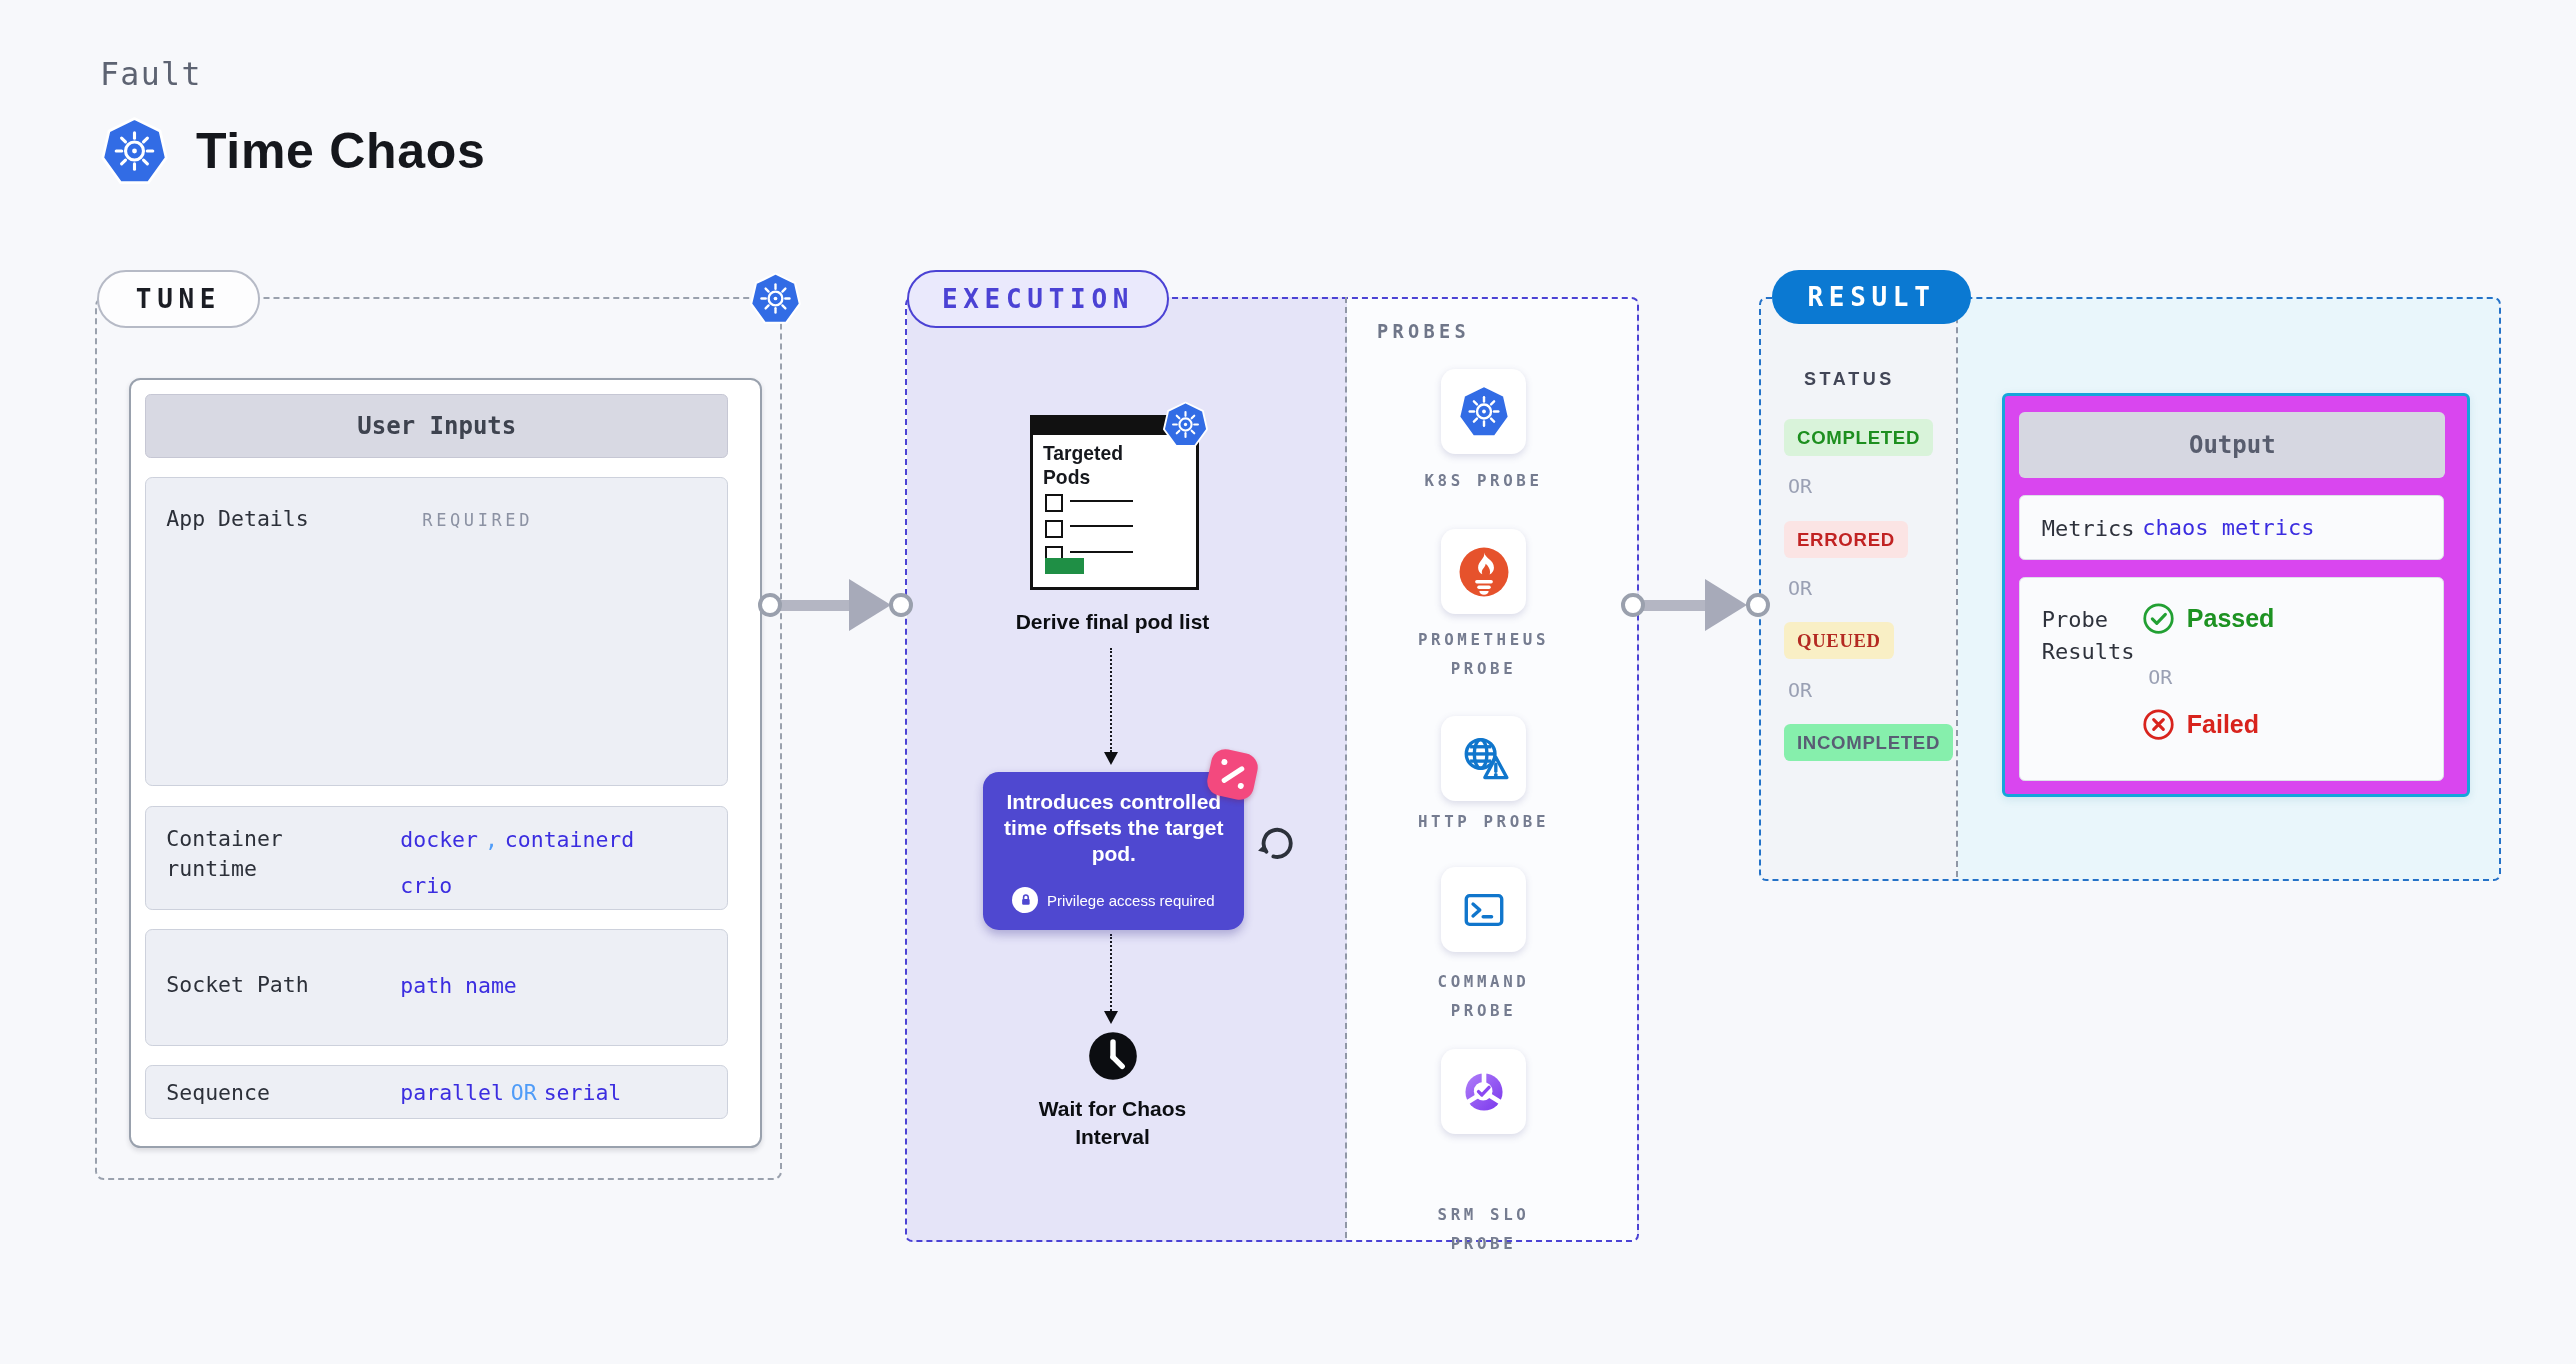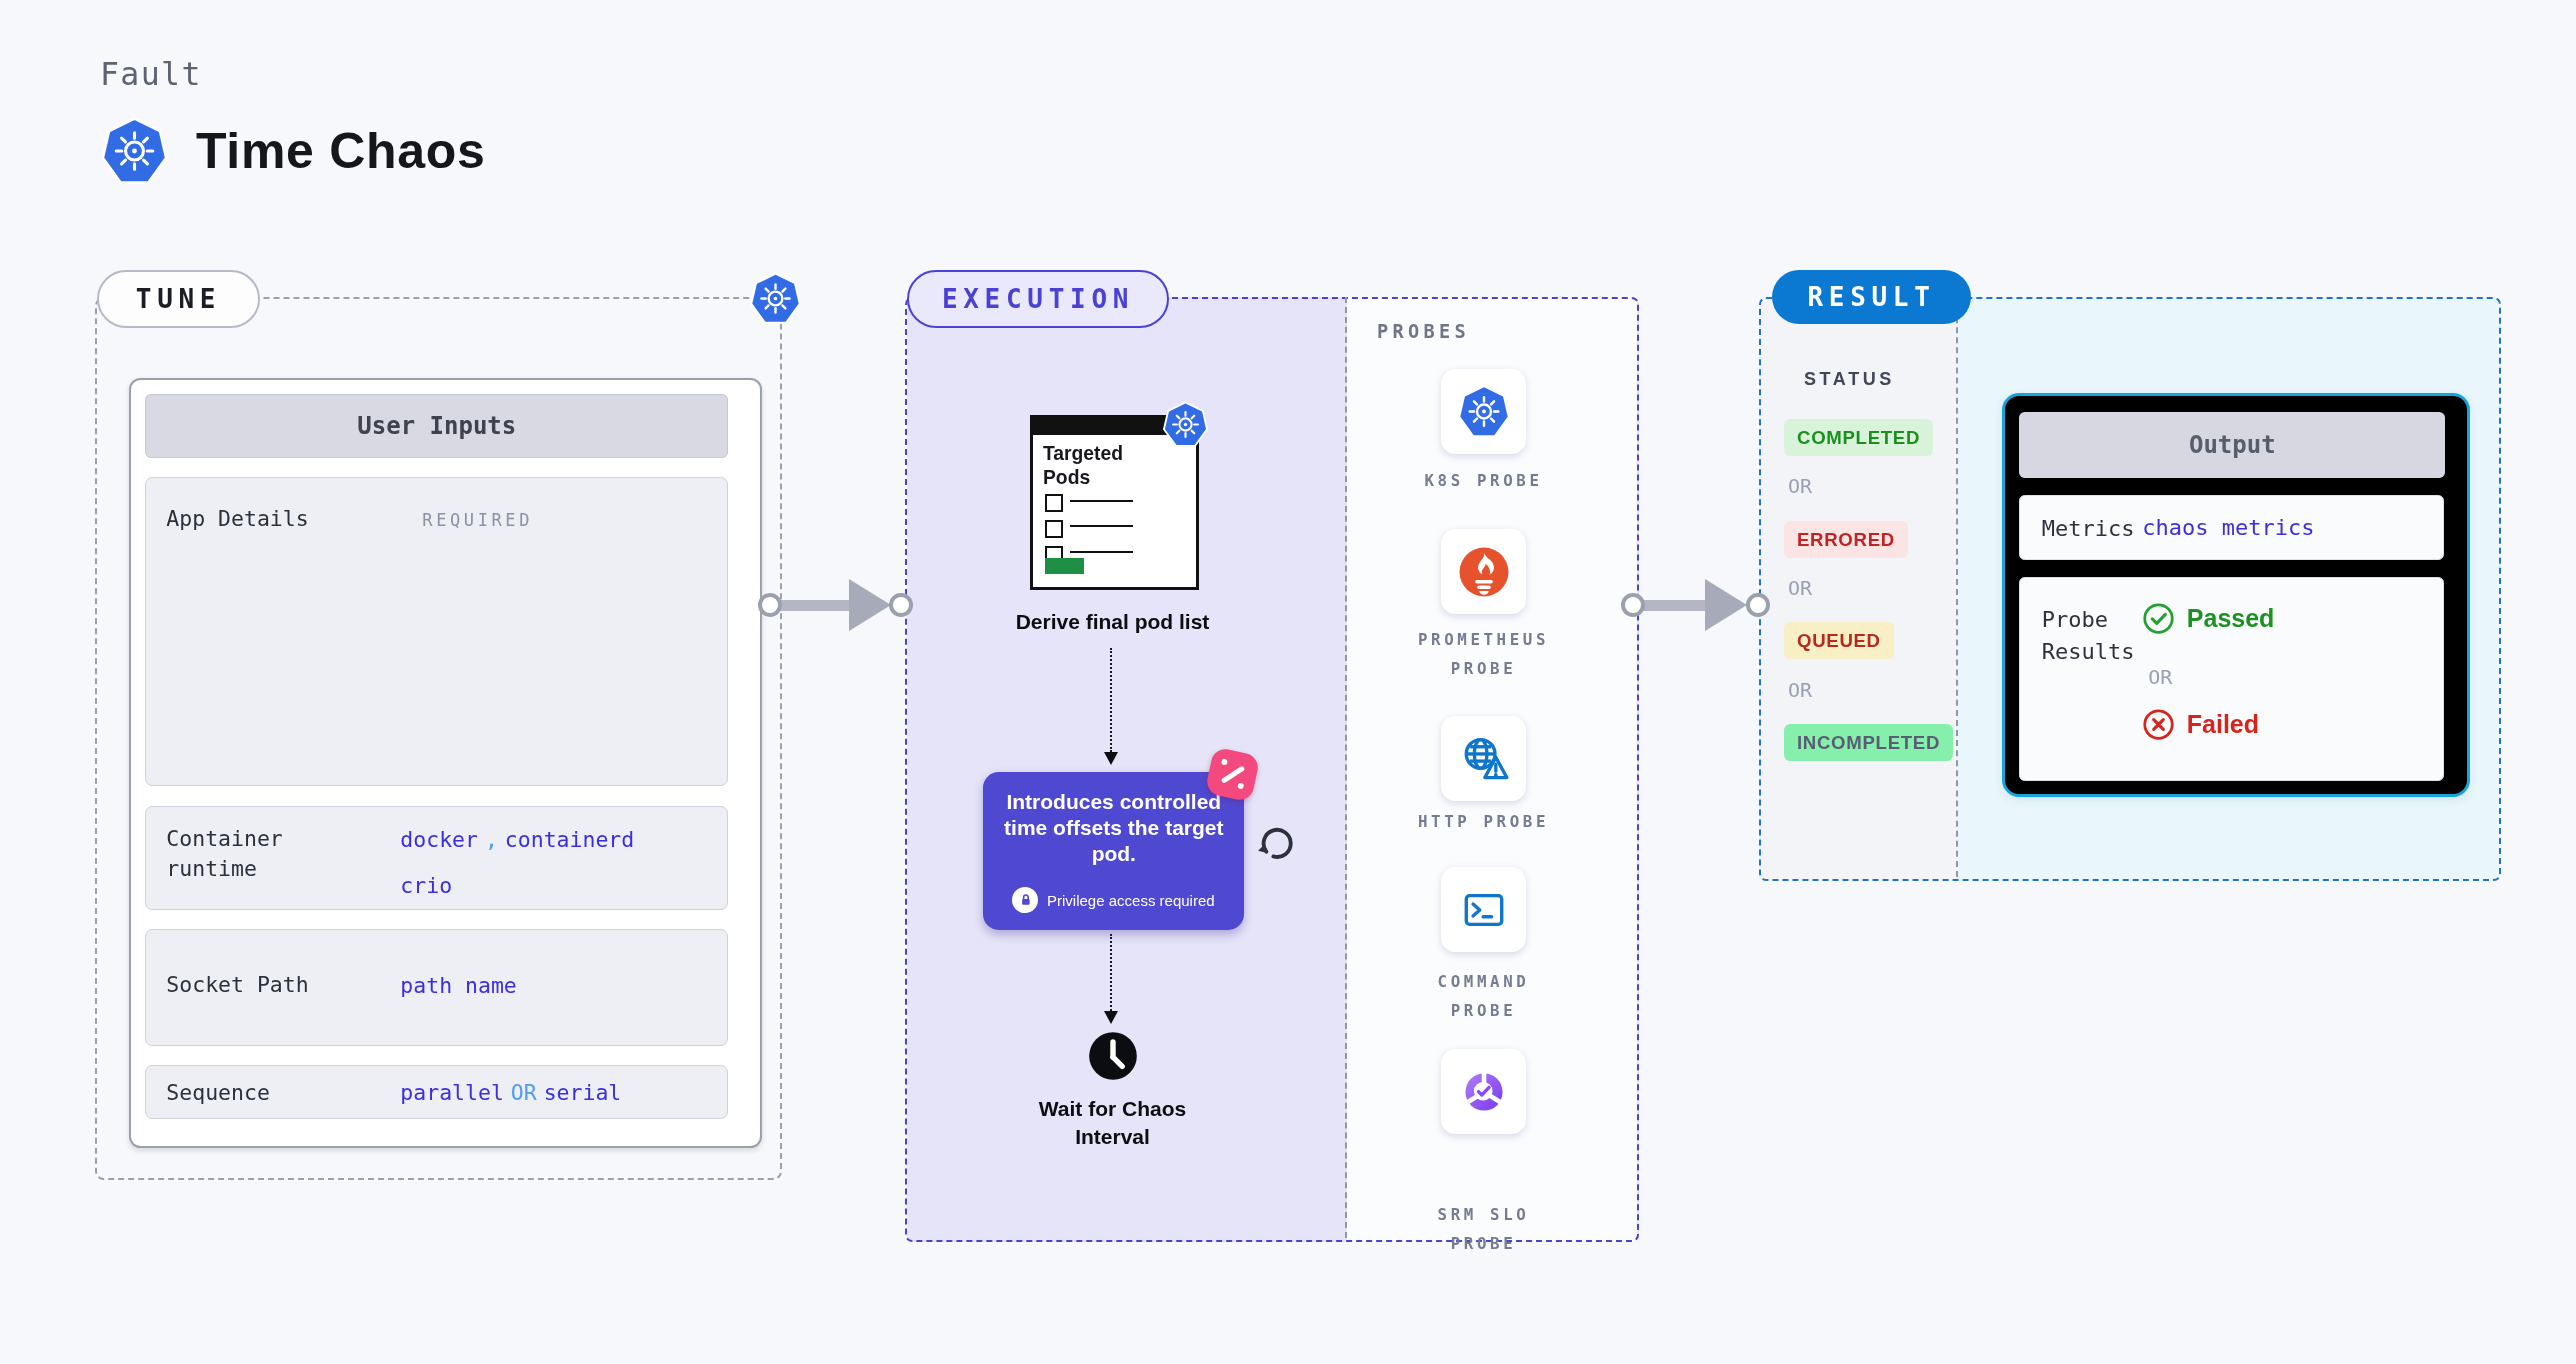--- a/index.html
+++ b/index.html
@@ -82,22 +82,22 @@
   .result-badge{left:1772px;top:270px;width:199px;height:54px;background:#0b79d2;color:#fff;border:none;}
   .status-heading{left:1804px;top:369px;font-size:18px;font-weight:bold;letter-spacing:3.6px;color:#424657;}
   .stbadge{left:1784px;display:inline-flex;align-items:center;border-radius:6.4px;padding:0 13px;height:37px;
            font-size:18.6px;font-weight:bold;letter-spacing:0.7px;}
   .st-completed{background:#d9f3da;color:#1d8f1f;}
   .st-errored{background:#fbe4e4;color:#c12222;}
   .st-queued{background:#f9efc5;color:#b42a22;}
   .st-incompleted{background:#86efac;color:#595d74;}
   .or-grey{left:1788px;font-size:20px;color:#9aa0b4;}
 
-  .output-panel{left:2002px;top:393px;width:462px;height:398px;background:#000000;border:3.6px solid #15a5da;
-                border-radius:17px;box-shadow:0 2.9px 8.6px rgba(30,120,160,.12);}
+  .output-panel{left:2002px;top:393px;width:462px;height:398px;background:#d946ef;border:3.6px solid #15a5da;
+                border-radius:6px;box-shadow:0 2.9px 8.6px rgba(30,120,160,.12);}
   .out-header{position:absolute;left:14.3px;top:15.8px;width:426px;height:66px;background:#d6d7e1;border-radius:5.7px;
               display:flex;align-items:center;justify-content:center;font-size:24px;font-weight:bold;color:#585d6e;}
   .out-row{position:absolute;left:14.3px;width:423px;background:#fafbfd;border:1.4px solid #dcdfe8;border-radius:5.7px;}
   .out-label{position:absolute;left:21.5px;font-size:22px;color:#2e323c;line-height:31.5px;}
   .pf-row{position:absolute;left:122px;display:flex;align-items:center;gap:11.5px;}
   .pf-text{font-size:25px;font-weight:bold;}
   .passed{color:#1d9222;}
   .failed{color:#d8231d;}
 
   svg{display:block;}
@@ -341,21 +341,21 @@
 
   <div class="abs result-box"></div>
   <div class="abs status-divider"></div>
   <div class="abs pill result-badge">RESULT</div>
 
   <div class="abs status-heading sans">STATUS</div>
   <div class="abs stbadge st-completed sans" style="top:419px;">COMPLETED</div>
   <div class="abs or-grey" style="top:474px;">OR</div>
   <div class="abs stbadge st-errored sans" style="top:521px;">ERRORED</div>
   <div class="abs or-grey" style="top:576px;">OR</div>
-  <div class="abs stbadge st-queued sans" style="top:622px;">QUEUED</div>
+  <div class="abs stbadge st-queued sans" style="top:622px;font-family:Liberation Serif, serif;">QUEUED</div>
   <div class="abs or-grey" style="top:678px;">OR</div>
   <div class="abs stbadge st-incompleted sans" style="top:724px;">INCOMPLETED</div>
 
   <div class="abs output-panel">
     <div class="out-header">Output</div>
 
     <div class="out-row" style="top:99px;height:63px;">
       <div class="out-label" style="top:17px;">Metrics</div>
       <a class="link" style="position:absolute;left:122px;top:18.6px;font-size:22px;">chaos metrics</a>
     </div>

